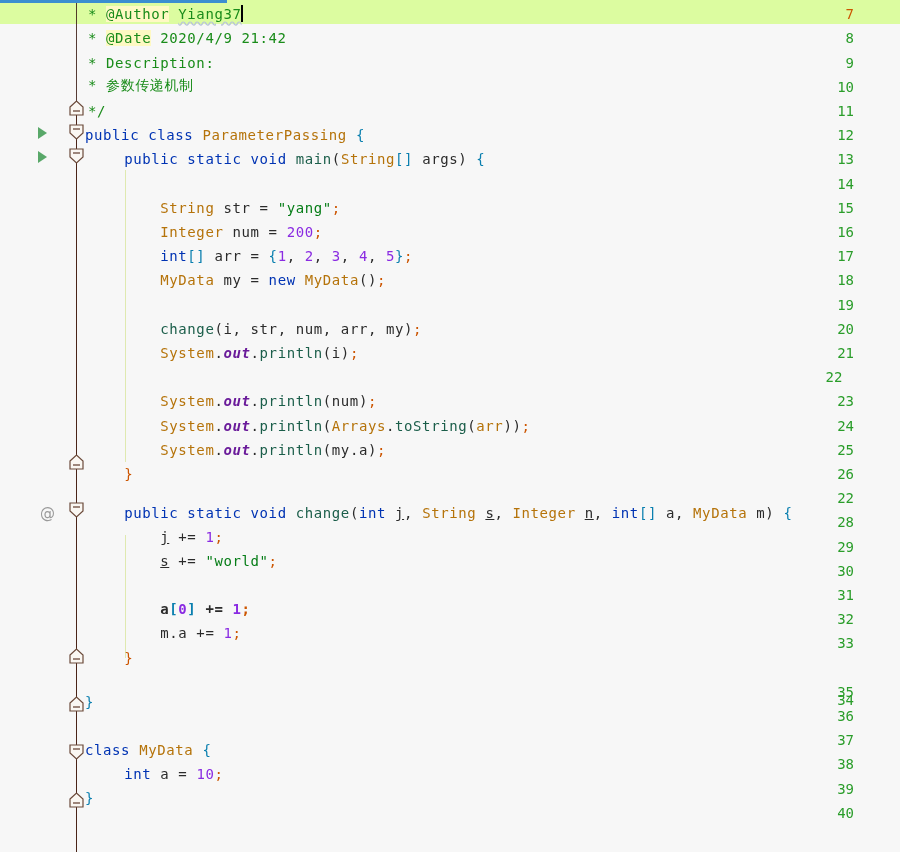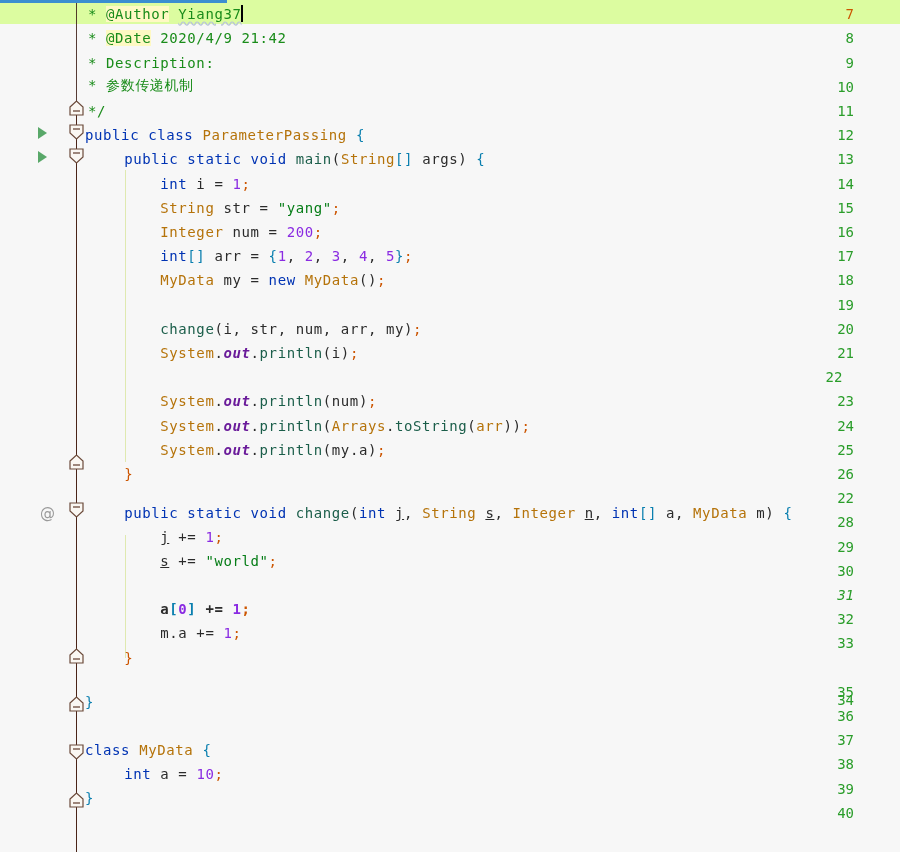--- a/index.html
+++ b/index.html
@@ -213,21 +213,21 @@
   <div class="ln" style="top:341px;">21</div>
   <div class="ln" style="top:365px;text-align:center;">22</div>
   <div class="ln" style="top:389px;">23</div>
   <div class="ln" style="top:414px;">24</div>
   <div class="ln" style="top:438px;">25</div>
   <div class="ln" style="top:462px;">26</div>
   <div class="ln" style="top:486px;">22</div>
   <div class="ln" style="top:510px;">28</div>
   <div class="ln" style="top:535px;">29</div>
   <div class="ln" style="top:559px;">30</div>
-  <div class="ln" style="top:583px;font-style:italic;">31</div>
+  <div class="ln" style="top:583px;">31</div>
   <div class="ln" style="top:607px;">32</div>
   <div class="ln" style="top:631px;">33</div>
   <div class="ln" style="top:688px;">34</div>
   <div class="ln" style="top:680px;">35</div>
   <div class="ln" style="top:704px;">36</div>
   <div class="ln" style="top:728px;">37</div>
   <div class="ln" style="top:752px;">38</div>
   <div class="ln" style="top:777px;">39</div>
   <div class="ln" style="top:801px;">40</div>
 
@@ -313,21 +313,20 @@
     <div class="code-line" style="top:51px;"><span class="cmt">*</span><span class="cmt"> </span><span class="cmt">Description:</span></div>
 
     <div class="code-line" style="top:73px;"><span class="cmt">*</span><span class="cmt"> </span><span class="cjk">参数传递机制</span></div>
 
     <div class="code-line" style="top:99px;"><span class="cmt">*/</span></div>
 
     <div class="code-line" style="top:123px; left:85px;"><span class="kw">public</span><span> </span><span class="kw">class</span><span> </span><span class="typ">ParameterPassing</span><span> </span><span class="brc">{</span></div>
 
     <div class="code-line" style="top:147px;"><span>    </span><span class="kw">public</span><span> </span><span class="kw">static</span><span> </span><span class="kw">void</span><span> </span><span class="mth">main</span><span class="pln">(</span><span class="typ">String</span><span class="brc">[]</span><span> </span><span class="pln">args</span><span class="pln">)</span><span> </span><span class="brc">{</span></div>
 
-    <div class="code-line" style="top:172px;"><span>        </span><span class="kw">int</span><span> </span><span class="pln">i</span><span> </span><span class="pln">=</span><span> </span><span class="num">1</span><span class="brcO">;</span></div>
 
     <div class="code-line" style="top:196px;"><span>        </span><span class="typ">String</span><span> </span><span class="pln">str</span><span> </span><span class="pln">=</span><span> </span><span class="str">"yang"</span><span class="brcO">;</span></div>
 
     <div class="code-line" style="top:220px;"><span>        </span><span class="typ">Integer</span><span> </span><span class="pln">num</span><span> </span><span class="pln">=</span><span> </span><span class="num">200</span><span class="brcO">;</span></div>
 
     <div class="code-line" style="top:244px;"><span>        </span><span class="kw">int</span><span class="brc">[]</span><span> </span><span class="pln">arr</span><span> </span><span class="pln">=</span><span> </span><span class="brc">{</span><span class="num">1</span><span class="pln">,</span><span> </span><span class="num">2</span><span class="pln">,</span><span> </span><span class="num">3</span><span class="pln">,</span><span> </span><span class="num">4</span><span class="pln">,</span><span> </span><span class="num">5</span><span class="brc">}</span><span class="brcO">;</span></div>
 
     <div class="code-line" style="top:268px;"><span>        </span><span class="typ">MyData</span><span> </span><span class="pln">my</span><span> </span><span class="pln">=</span><span> </span><span class="kw">new</span><span> </span><span class="typ">MyData</span><span class="pln">(</span><span class="pln">)</span><span class="brcO">;</span></div>
 
     <div class="code-line" style="top:293px;"><span></span></div>

